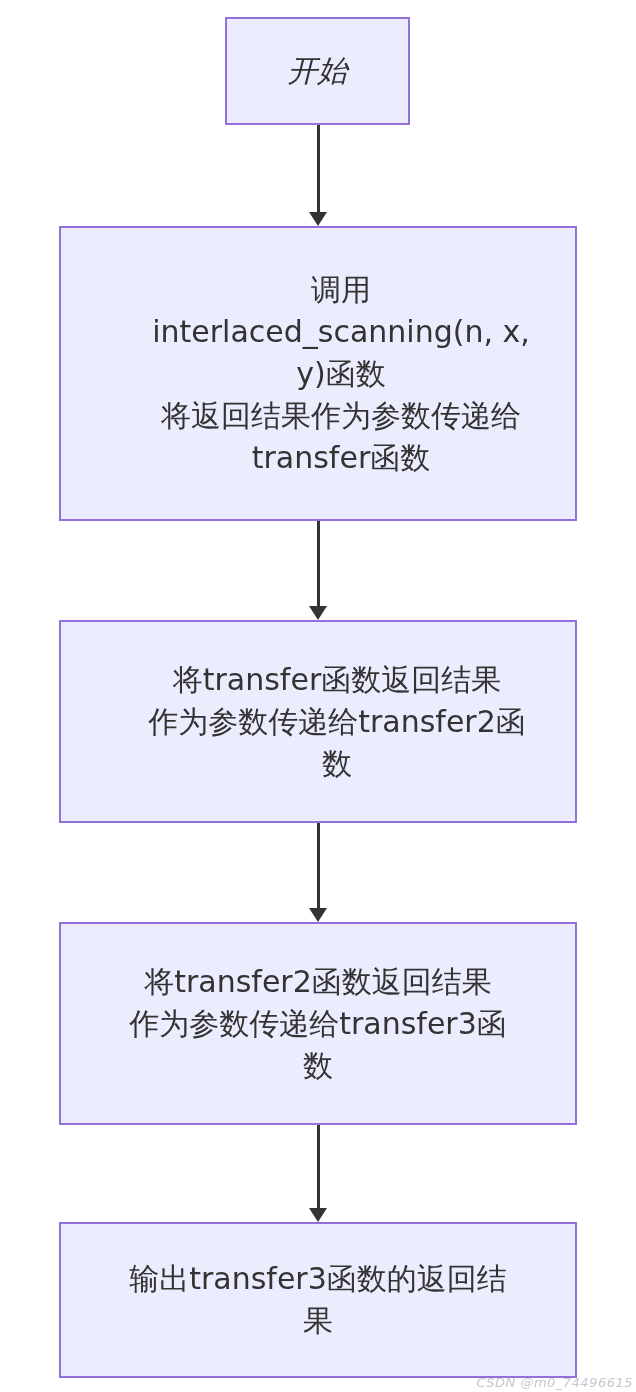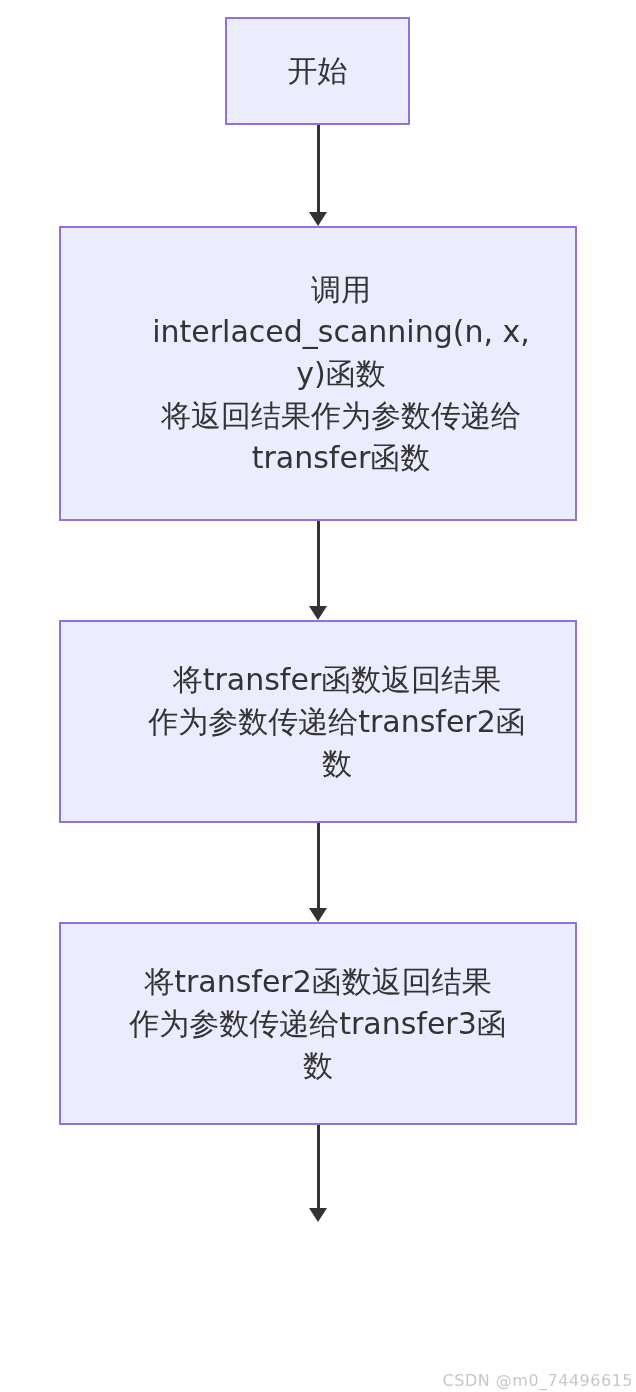--- a/index.html
+++ b/index.html
@@ -26,21 +26,21 @@
   }
   .node-label {
     display: block;
     width: 100%;
     text-align: center;
     white-space: pre-line;
     color: #333333;
     font-size: 30px;
     line-height: 1.4;
   }
-  #node-start        { left: 225px; top:   17px; width: 185px; height: 108px; }
+  #node-start        { left: 225px; top:   17px; width: 185px; height: 108px; font-style: italic; }
   #node-call         { left:  59px; top:  226px; width: 518px; height: 295px; padding-left: 46px; }
   #node-transfer2    { left:  59px; top:  620px; width: 518px; height: 203px; padding-left: 38px; }
   #node-transfer3    { left:  59px; top:  922px; width: 518px; height: 203px; justify-content: center; }
   #node-output       { left:  59px; top: 1222px; width: 518px; height: 156px; }
 
   .arrow {
     position: absolute;
     left: 309px;           
     width: 18px;
     display: flex;
@@ -61,24 +61,25 @@
   }
   #arrow-1 { top:  125px; height: 101px; }
   #arrow-2 { top:  521px; height:  99px; }
   #arrow-3 { top:  823px; height:  99px; }
   #arrow-4 { top: 1125px; height:  97px; }
 
   .watermark {
     position: absolute;
     right: 3px;
     bottom: 2px;
-    font-size: 16px;
+    font-size: 13px;
     color: #CBC5CB;
     letter-spacing: 0.5px;
     user-select: none;
+    font-style: italic;
   }
 </style>
 </head>
 <body>
 
 <div class="canvas">
 
   <div class="node" id="node-start">
     <span class="node-label">开始</span>
   </div>
@@ -116,16 +117,20 @@
     <span class="node-label">将transfer2函数返回结果
 作为参数传递给transfer3函
 数</span>
   </div>
 
   <div class="arrow" id="arrow-4">
     <div class="arrow-line"></div>
     <div class="arrow-head"></div>
   </div>
 
+  <div class="node" id="node-output">
+    <span class="node-label">输出transfer3函数的返回结
+果</span>
+  </div>
 
   <div class="watermark">CSDN @m0_74496615</div>
 
 </div>
 
 </body></html>

